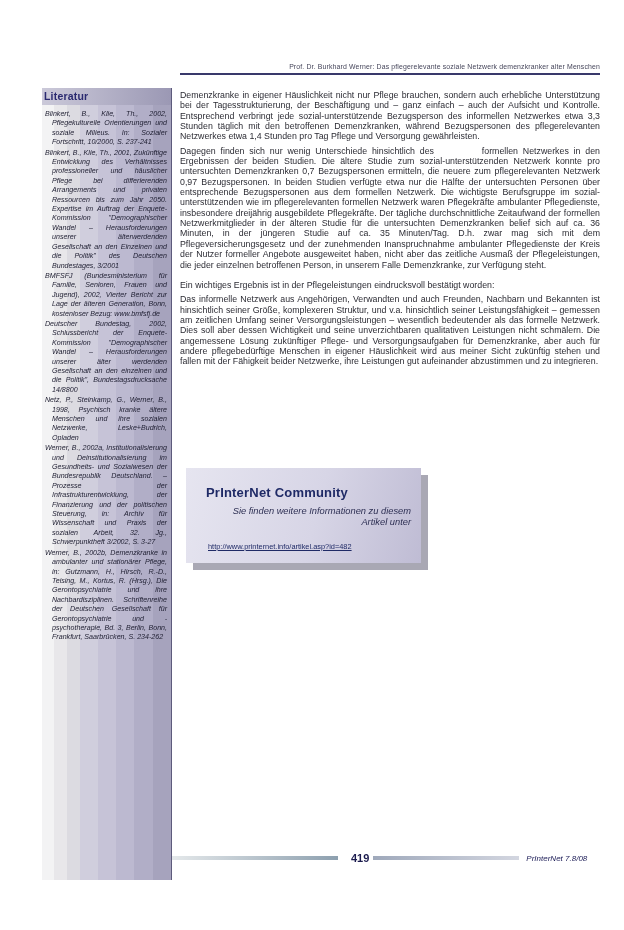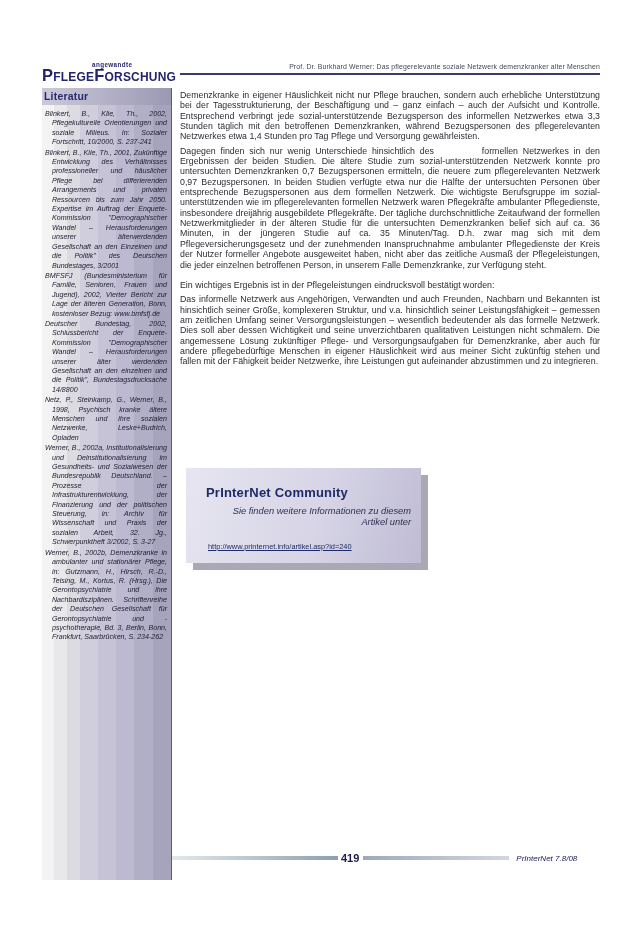--- a/index.html
+++ b/index.html
@@ -80,41 +80,37 @@
     font-size:7.4px;color:#1f2a66;text-decoration:underline;display:inline-block;margin-left:2px;
   }
 
   
   .footer{
     position:absolute;left:172px;top:851px;width:428px;height:14px;
     display:flex;align-items:center;
   }
   .footer-bar1{width:166px;height:4px;background:linear-gradient(90deg,#e4e8ea,#8da0af);}
   .footer-page{
-    font-size:11px;font-weight:bold;color:#1b1b4e;margin:0 4px 0 3px;line-height:11px;
+    font-size:11px;font-weight:bold;color:#1b1b4e;margin:0 4px 0 13px;line-height:11px;
   }
   .footer-bar2{width:146px;height:4px;background:linear-gradient(90deg,#9fa9bb,#d3d6e0);}
   .footer-journal{
     font-size:8px;font-style:italic;color:#20205a;margin-left:7px;white-space:nowrap;
   }
 </style>
 </head>
 <body>
 
 <div class="page">
 
   <div class="running-head">
     <span>Prof. Dr. Burkhard Werner: Das pflegerelevante soziale Netzwerk demenzkranker alter Menschen</span>
   </div>
   <div class="head-rule"></div>
 
-  <div class="section-title-wrap">
-    <span class="section-overline">angewandte</span>
-    <span class="section-title">PflegeForschung</span>
-  </div>
 
   <aside class="sidebar">
     <div class="sidebar-heading">Literatur</div>
     <div class="refs">
         <div class="ref">Blinkert, B., Klie, Th., 2002, Pflegekulturelle Orientierungen und soziale Milieus. In: Sozialer Fortschritt, 10/2000, S. 237-241</div>
         <div class="ref">Blinkert, B., Klie, Th., 2001, Zukünftige Entwicklung des Verhältnisses professioneller und häuslicher Pflege bei differierenden Arrangements und privaten Ressourcen bis zum Jahr 2050. Expertise im Auftrag der Enquete-Kommission "Demographischer Wandel – Herausforderungen unserer älterwerdenden Gesellschaft an den Einzelnen und die Politik" des Deutschen Bundestages, 3/2001</div>
         <div class="ref">BMFSFJ (Bundesministerium für Familie, Senioren, Frauen und Jugend), 2002, Vierter Bericht zur Lage der älteren Generation, Bonn, kostenloser Bezug: www.bmfsfj.de</div>
         <div class="ref">Deutscher Bundestag, 2002, Schlussbericht der Enquete-Kommission "Demographischer Wandel – Herausforderungen unserer älter werdenden Gesellschaft an den einzelnen und die Politik", Bundestagsdrucksache 14/8800</div>
         <div class="ref">Netz, P., Steinkamp, G., Werner, B., 1998, Psychisch kranke ältere Menschen und ihre sozialen Netzwerke, Leske+Budrich, Opladen</div>
         <div class="ref">Werner, B., 2002a, Institutionalisierung und Deinstitutionalisierung im Gesundheits- und Sozialwesen der Bundesrepublik Deutschland. – Prozesse der Infrastrukturentwicklung, der Finanzierung und der politischen Steuerung, in: Archiv für Wissenschaft und Praxis der sozialen Arbeit, 32. Jg., Schwerpunktheft 3/2002, S. 3-27</div>
@@ -131,21 +127,21 @@
       <span>Ein wichtiges Ergebnis ist in der Pflegeleistungen eindrucksvoll bestätigt worden:</span>
     </p>
     <p>
       <span>Das informelle Netzwerk aus Angehörigen, Verwandten und auch Freunden, Nachbarn und Bekannten ist hinsichtlich seiner Größe, komplexeren Struktur, und v.a. hinsichtlich seiner Leistungsfähigkeit – gemessen am zeitlichen Umfang seiner Versorgungsleistungen – wesentlich bedeutender als das formelle Netzwerk. Dies soll aber dessen Wichtigkeit und seine unverzichtbaren qualitativen Leistungen nicht schmälern. Die angemessene Lösung zukünftiger Pflege- und Versorgungsaufgaben für Demenzkranke, aber auch für andere pflegebedürftige Menschen in eigener Häuslichkeit wird aus meiner Sicht zukünftig stehen und fallen mit der Fähigkeit beider Netzwerke, ihre Leistungen gut aufeinander abzustimmen und zu integrieren.</span>
     </p>
   </main>
 
   <div class="community-box">
     <div class="community-title">PrInterNet Community</div>
     <div class="community-subtitle">Sie finden weitere Informationen zu diesem Artikel unter</div>
-    <a class="community-url" href="#">http://www.printernet.info/artikel.asp?id=240</a>
+    <a class="community-url" href="#">http://www.printernet.info/artikel.asp?id=482</a>
   </div>
 
   <div class="footer">
     <div class="footer-bar1"></div>
     <div class="footer-page">419</div>
     <div class="footer-bar2"></div>
     <div class="footer-journal">PrInterNet 7.8/08</div>
   </div>
 
 </div>

